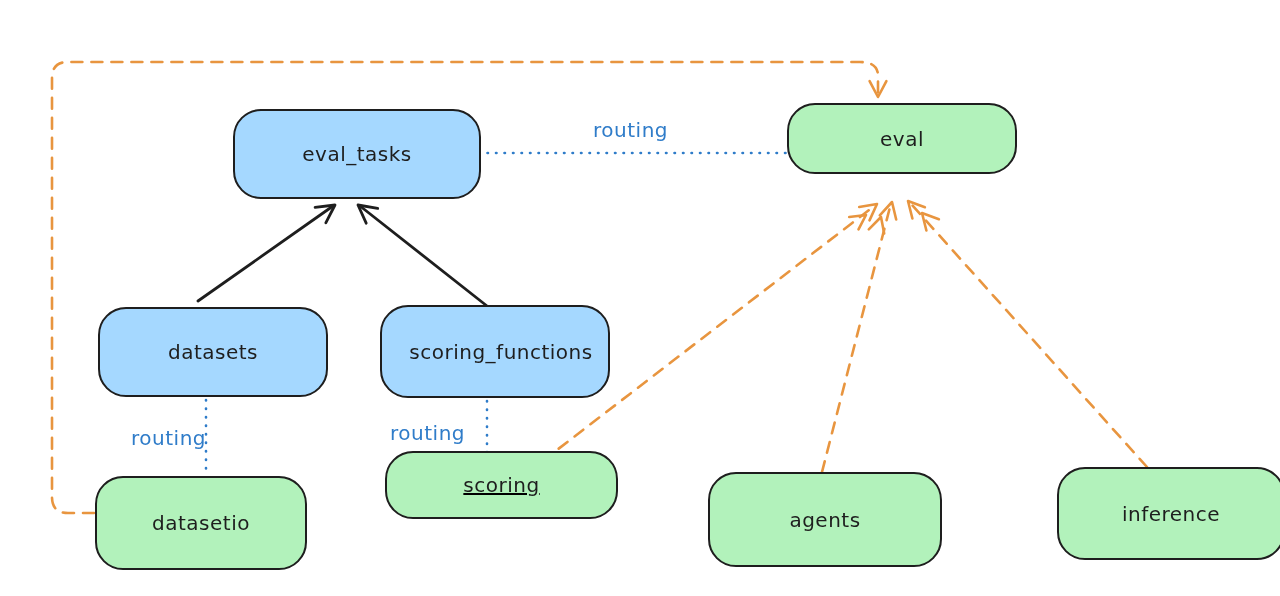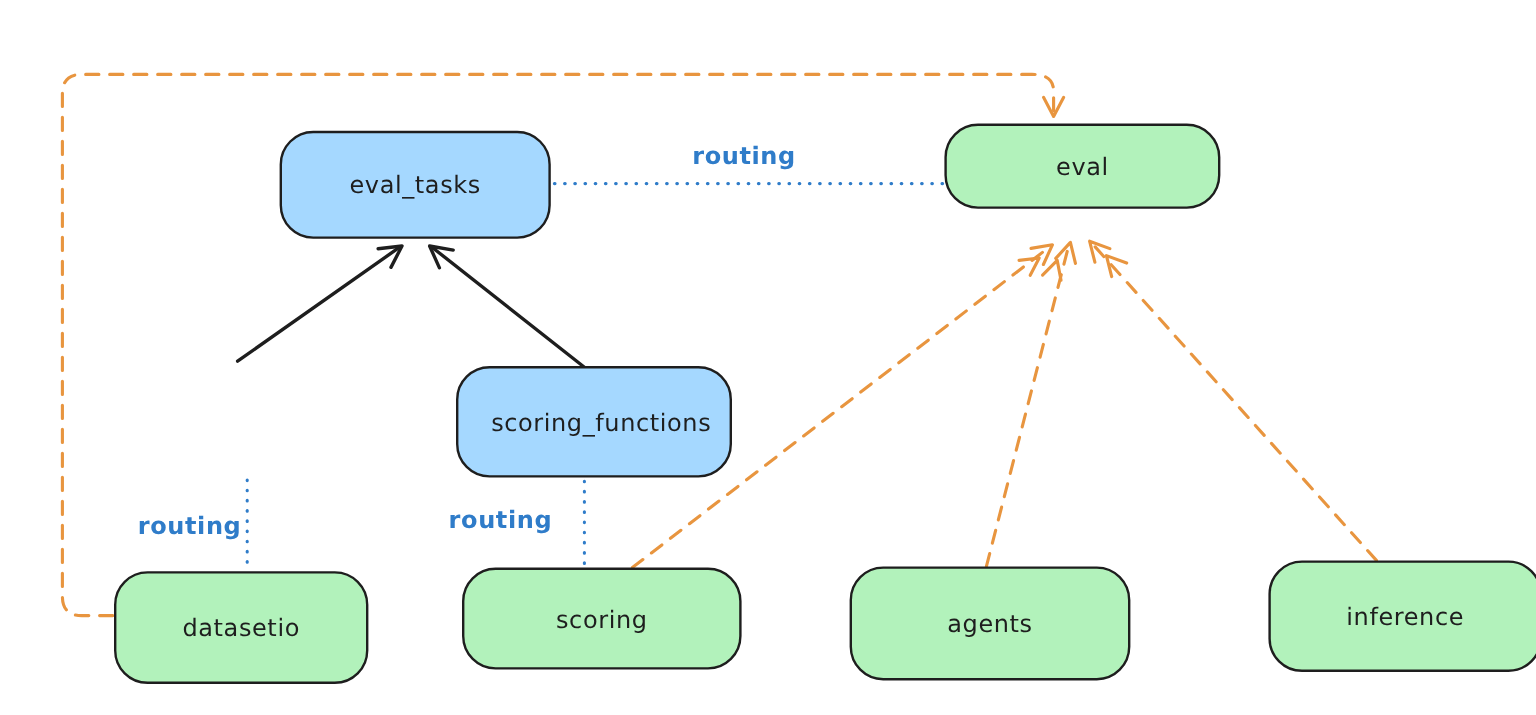--- a/index.html
+++ b/index.html
@@ -29,23 +29,23 @@
   .node.green { background: var(--green-fill, #b2f2bb); }
   .node-label {
     font-size: 20px;
     color: var(--stroke, #1e1e1e);
     letter-spacing: 0.5px;
     white-space: nowrap;
   }
   .routing-label {
     position: absolute;
     width: 96px;
-    text-align: center;
+    text-align: right;
     font-size: 20px;
-    font-weight: bold;
+    font-weight: normal;
     letter-spacing: 0.5px;
     color: var(--routing-blue, #2f7cc9);
   }
   .edge-blue   { stroke: var(--routing-blue, #2f7cc9); stroke-width: 2.6; fill: none;
                  stroke-dasharray: 0.5 8; stroke-linecap: round; }
   .edge-orange { stroke: var(--orange, #e8953f); stroke-width: 2.6; fill: none;
                  stroke-dasharray: 11 9; stroke-linecap: round; }
   .edge-black  { stroke: var(--black-arrow, #1e1e1e); stroke-width: 2.8; fill: none;
                  stroke-linecap: round; }
   .head-orange { stroke: var(--orange, #e8953f); stroke-width: 2.6; fill: none; stroke-linecap: round; stroke-linejoin: round; }
@@ -86,33 +86,36 @@
       <path class="head-orange" d="M 896.2 219.5 L 892 202 L 879.8 215.3"></path>
       <path class="head-orange" d="M 884.2 233.5 L 881 217 L 868.8 229.3"></path>
     </g>
     <g>
       <path class="edge-orange" d="M 1147 467 L 912 205"></path>
       <path class="head-orange" d="M 924.9 207.2 L 908 201 L 912.4 218.5"></path>
       <path class="head-orange" d="M 938.9 219.2 L 922 213 L 926.4 230.5"></path>
     </g>
   </svg>
 
-  <div class="node blue" style="left:233px;  top:109px; width:226px; height:90px;">
+  <div class="node blue" style="left:233px;  top:109px; width:248px; height:90px;">
     <span class="node-label">eval_tasks</span>
   </div>
   <div class="node green" style="left:787px;  top:103px; width:230px; height:71px;">
     <span class="node-label">eval</span>
+  </div>
+  <div class="node blue" style="left:98px;   top:307px; width:230px; height:90px;">
+    <span class="node-label">datasets</span>
   </div>
   <div class="node blue" style="left:380px;  top:305px; width:230px; height:93px;padding-left:12px;">
     <span class="node-label">scoring_functions</span>
   </div>
   <div class="node green" style="left:95px;   top:476px; width:212px; height:94px;">
     <span class="node-label">datasetio</span>
   </div>
-  <div class="node green" style="left:385px;  top:473px; width:233px; height:85px;">
+  <div class="node green" style="left:385px;  top:451px; width:233px; height:68px;text-decoration:underline;">
     <span class="node-label">scoring</span>
   </div>
   <div class="node green" style="left:708px;  top:472px; width:234px; height:95px;">
     <span class="node-label">agents</span>
   </div>
   <div class="node green" style="left:1057px; top:467px; width:228px; height:93px;">
     <span class="node-label">inference</span>
   </div>
 
   <div class="routing-label" style="left:572px; top:118px;">routing</div>

